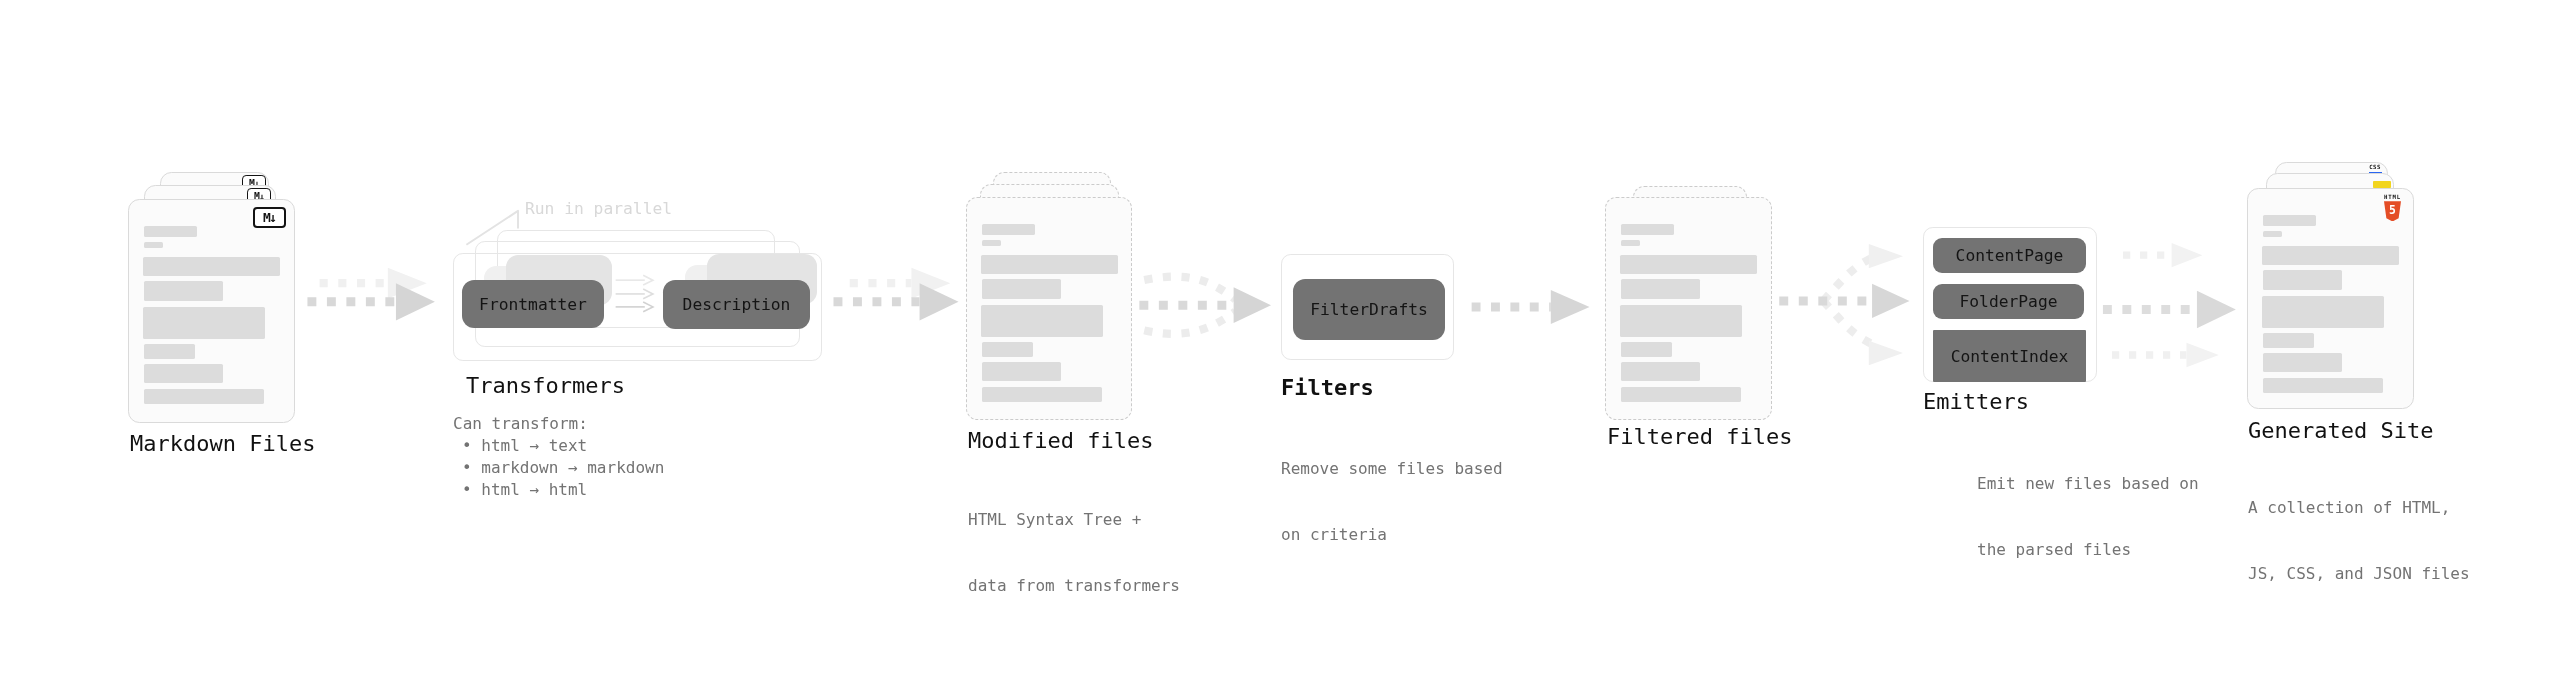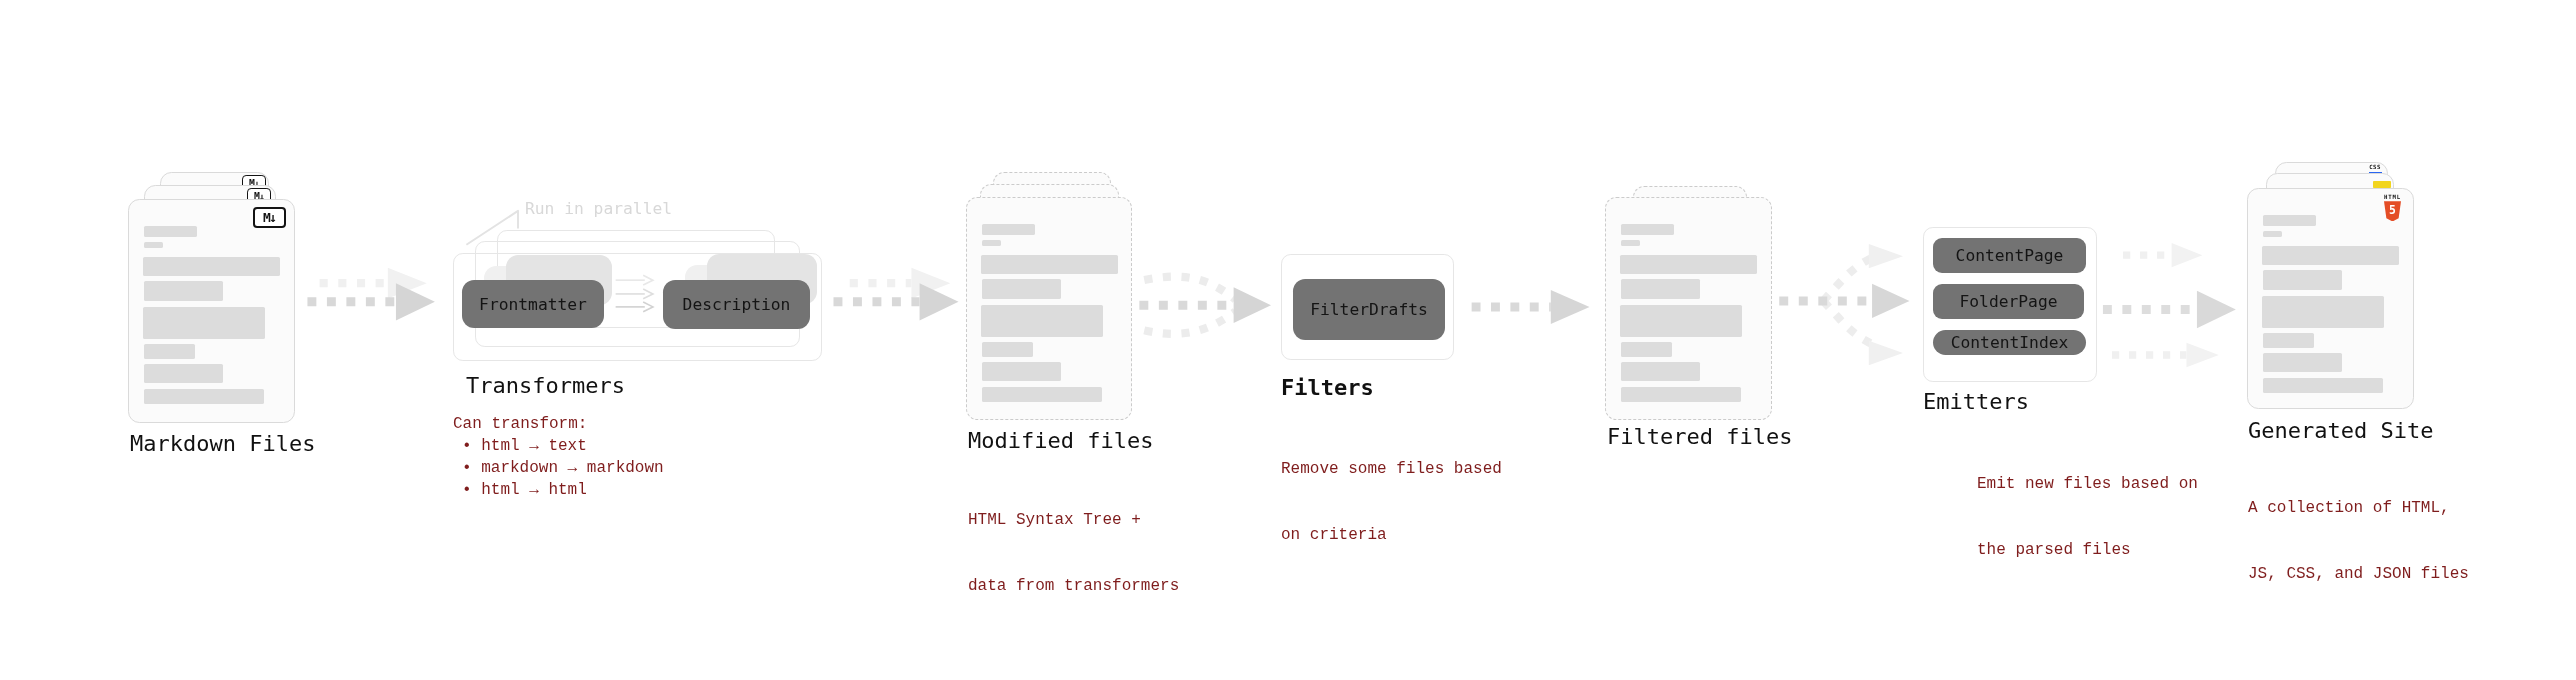--- a/index.html
+++ b/index.html
@@ -15,21 +15,21 @@
   
   .box{position:absolute; border:1.6px solid #e6e6e6; border-radius:9.8px; background:transparent; box-sizing:border-box;}
   .box--filled{background:#ffffff;}
   .pill{position:absolute; background:#737373; border-radius:12.2px; display:flex; align-items:center; justify-content:center;
         font-size:16.3px; color:#141414; white-space:pre;}
   .ghost{position:absolute; border-radius:12.2px;}
   .ghost--1{background:#f0f0f0;}
   .ghost--2{background:#e4e4e4;}
   
   .title{position:absolute; font-size:22px; line-height:26px; font-weight:500; color:#111; white-space:pre;}
-  .desc{position:absolute; font-size:16px; line-height:22px; color:#7f1d1d; white-space:pre;font-family:Liberation Mono, monospace;}
+  .desc{position:absolute; font-size:16px; line-height:22px; color:#737373; white-space:pre;}
   .note{position:absolute; font-size:16.3px; color:#d8d8d8; white-space:pre; font-weight:500;}
   
   .md-badge{position:absolute; background:#fff; border:2px solid #131313; border-radius:4.1px; color:#131313;
             display:flex; align-items:center; justify-content:center; font-weight:bold; box-sizing:border-box;}
   .md-badge--lg{width:32.5px; height:20.3px; font-size:13px; letter-spacing:-1.6px;}
   .md-badge--sm{width:24.4px; height:16.3px; font-size:9.8px; letter-spacing:-0.8px; border-width:1.6px;}
   
   .css-badge{position:absolute; width:18px; height:9.8px; display:flex; flex-direction:column; align-items:center;}
   .css-badge .t{font-size:5.7px; font-weight:bold; color:#111; line-height:5.7px; letter-spacing:0.4px;}
   .css-badge .u{width:13px; height:2.4px; background:#2965f1; margin-top:0.8px;}
@@ -195,21 +195,21 @@
   </svg>
 
   <div>
     <div class="box box--filled" style="left:1923px;top:227px;width:174px;height:155px;"></div>
     <div class="pill" style="left:1933px;top:238px;width:153px;height:35px;border-radius:9px;">
       <span>ContentPage</span>
     </div>
     <div class="pill" style="left:1933px;top:284px;width:151px;height:35px;border-radius:9px;">
       <span>FolderPage</span>
     </div>
-    <div class="pill" style="left:1933px;top:330px;width:153px;height:25px;border-radius:17px;text-align:right;">
+    <div class="pill" style="left:1933px;top:330px;width:153px;height:52px;border-radius:1px;text-align:right;">
       <span>ContentIndex</span>
     </div>
     <div class="title" style="left:1923px;top:389px;">Emitters</div>
     <div class="desc" style="left:1977px;top:429px;">
       <div>Emit new files based on</div>
       <div>the parsed files</div>
     </div>
   </div>
 
   <svg class="arrow" style="left:2121px;top:239px;" width="85" height="34" viewBox="0 0 104 42">

